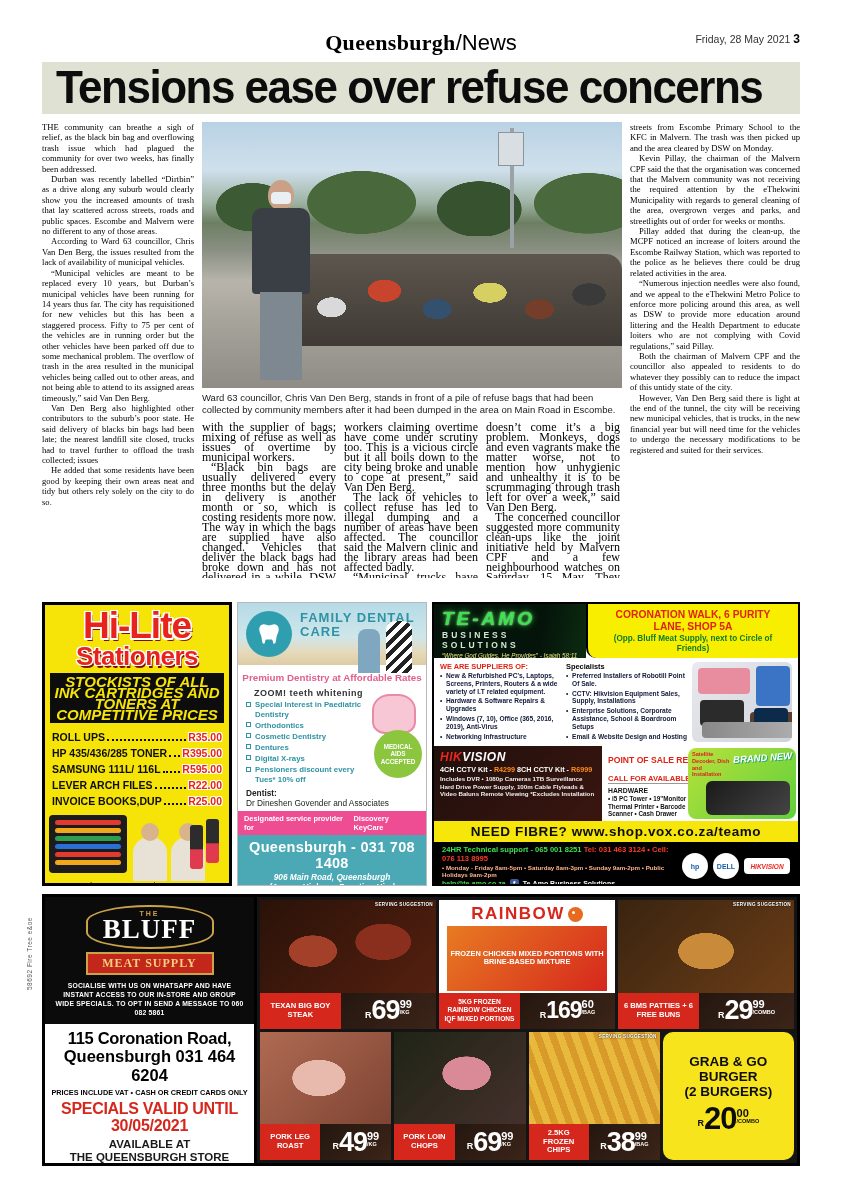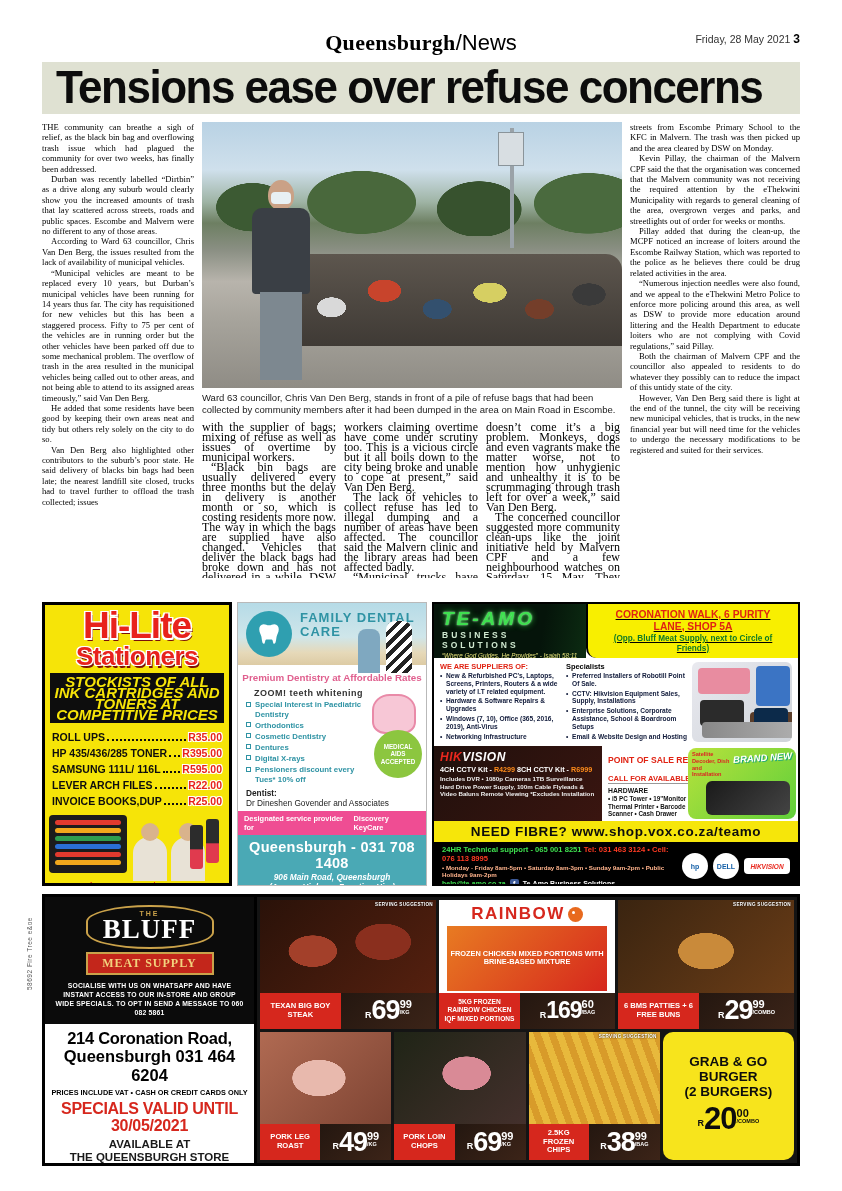--- a/index.html
+++ b/index.html
@@ -98,21 +98,21 @@
   .fd-phone { font-weight:800; font-size:14.5px; letter-spacing:.3px; }
   .fd-addr { font-style:italic; font-weight:bold; font-size:8.3px; line-height:9.8px; margin-top:2px; }
 
   
   .teamo { flex:1; border:2px solid #000; display:flex; flex-direction:column; background:#fff; overflow:hidden; }
   .ta-top { height:54px; display:flex; }
   .ta-logo { flex:1; background:linear-gradient(100deg,#05140a 70%,#0c2c12); color:#3ee04f; padding:4px 8px; position:relative; }
   .ta-logo .big { font-size:19px; font-weight:800; letter-spacing:3px; text-shadow:0 0 6px #2bdc3e, 0 0 2px #fff; font-style:italic; }
   .ta-logo .sub { color:#cfe8cf; font-size:8.5px; letter-spacing:3px; font-weight:bold; }
   .ta-logo .tag { color:#e6e27a; font-size:6.3px; font-style:italic; margin-top:2px; }
-  .ta-addr { width:212px; background:#f8ef00; border-left:2px solid #000; border-radius:0 0 0 10px; padding:5px 22px; text-align:center;text-decoration:underline; }
+  .ta-addr { width:212px; background:#f8ef00; border-left:2px solid #000; border-radius:0 0 0 10px; padding:5px 22px; text-align:center; }
   .ta-addr .l1 { color:#e02313; font-weight:800; font-size:10.3px; line-height:11.5px; }
   .ta-addr .l2 { color:#0e7a26; font-weight:800; font-size:8.2px; line-height:9.5px; margin-top:2px; }
   .ta-mid { display:flex; gap:4px; padding:4px 6px; height:110px; }
   .ta-col { width:122px; }
   .ta-col .title { font-weight:800; font-size:7.4px; margin-bottom:1px; }
   .ta-col .title.red { color:#e02313; }
   .ta-li { font-size:6.6px; line-height:7.8px; font-weight:bold; color:#101a3a; margin-bottom:2px; padding-left:6px; position:relative; }
   .ta-li::before { content:"•"; position:absolute; left:0; }
   .ta-collage { flex:1; border-radius:6px; position:relative; background:linear-gradient(135deg,#e9e9ef,#cfd4da); overflow:hidden; }
   .ta-collage i { position:absolute; border-radius:4px; }
@@ -212,22 +212,22 @@
   <div class="headline-band">
     <div class="headline">Tensions ease over refuse concerns</div>
   </div>
 
   <div class="article">
     <div class="colA">
       <p>THE community can breathe a sigh of relief, as the black bin bag and overflowing trash issue which had plagued the community for over two weeks, has finally been addressed.</p>
       <p class="ind">Durban was recently labelled “Dirtbin” as a drive along any suburb would clearly show you the increased amounts of trash that lay scattered across streets, roads and public spaces. Escombe and Malvern were no different to any of those areas.</p>
       <p class="ind">According to Ward 63 councillor, Chris Van Den Berg, the issues resulted from the lack of availability of municipal vehicles.</p>
       <p class="ind">“Municipal vehicles are meant to be replaced every 10 years, but Durban’s municipal vehicles have been running for 14 years thus far. The city has requisitioned for new vehicles but this has been a staggered process. Fifty to 75 per cent of the vehicles are in running order but the other vehicles have been parked off due to some mechanical problem. The overflow of trash in the area resulted in the municipal vehicles being called out to other areas, and not being able to attend to its assigned areas timeously,” said Van Den Berg.</p>
+      <p class="ind">Van Den Berg also highlighted other contributors to the suburb’s poor state. He said delivery of blacks bin bags had been late; the nearest landfill site closed, trucks had to travel further to offload the trash collected; issues</p>
       <p class="ind">He added that some residents have been good by keeping their own areas neat and tidy but others rely solely on the city to do so.</p>
-      <p class="ind">Van Den Berg also highlighted other contributors to the suburb’s poor state. He said delivery of blacks bin bags had been late; the nearest landfill site closed, trucks had to travel further to offload the trash collected; issues</p>
     </div>
     <div class="mid">
       <div class="photo">
         <div class="trees"></div>
         <div class="signpole"></div>
         <div class="signbox"></div>
         <div class="trashpile"></div>
         <div class="man">
           <div class="head"></div>
           <div class="mask"></div>
@@ -468,21 +468,21 @@
     <div class="bms-left">
       <div class="bms-black">
         <div class="bms-oval">
           <div class="bms-the">THE</div>
           <div class="bms-name">BLUFF</div>
         </div>
         <div class="bms-ms">MEAT SUPPLY</div>
         <div class="bms-wa">SOCIALISE WITH US ON WHATSAPP AND HAVE INSTANT ACCESS TO OUR IN-STORE AND GROUP WIDE SPECIALS. TO OPT IN SEND A MESSAGE TO 060 082 5861</div>
       </div>
       <div class="bms-white">
-        <div class="bms-road">214 Coronation Road,</div>
+        <div class="bms-road">115 Coronation Road,</div>
         <div class="bms-city"><span>Queensburgh</span> <span style="font-weight:700">031 464 6204</span></div>
         <div class="bms-terms">PRICES INCLUDE VAT • CASH OR CREDIT CARDS ONLY</div>
         <div class="bms-spec">
           <div>SPECIALS VALID UNTIL</div>
           <div>30/05/2021</div>
         </div>
         <div class="bms-avail">
           <div>AVAILABLE AT</div>
           <div>THE QUEENSBURGH STORE</div>
         </div>

